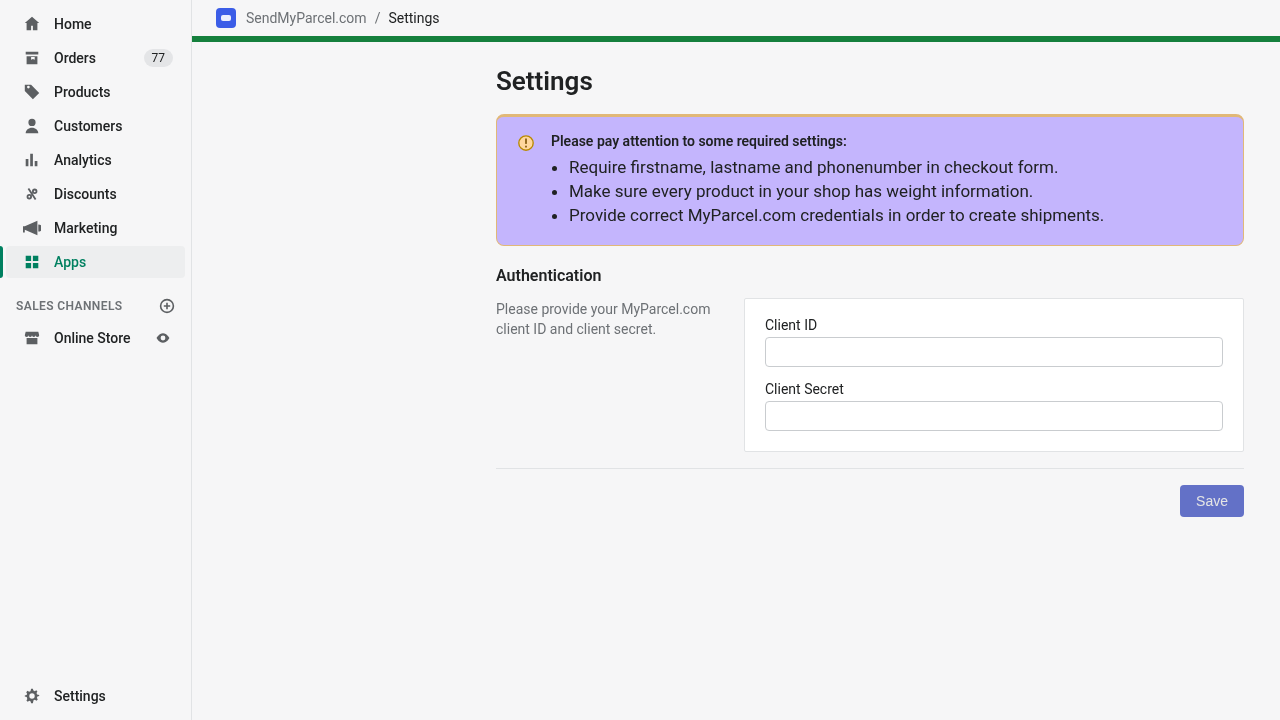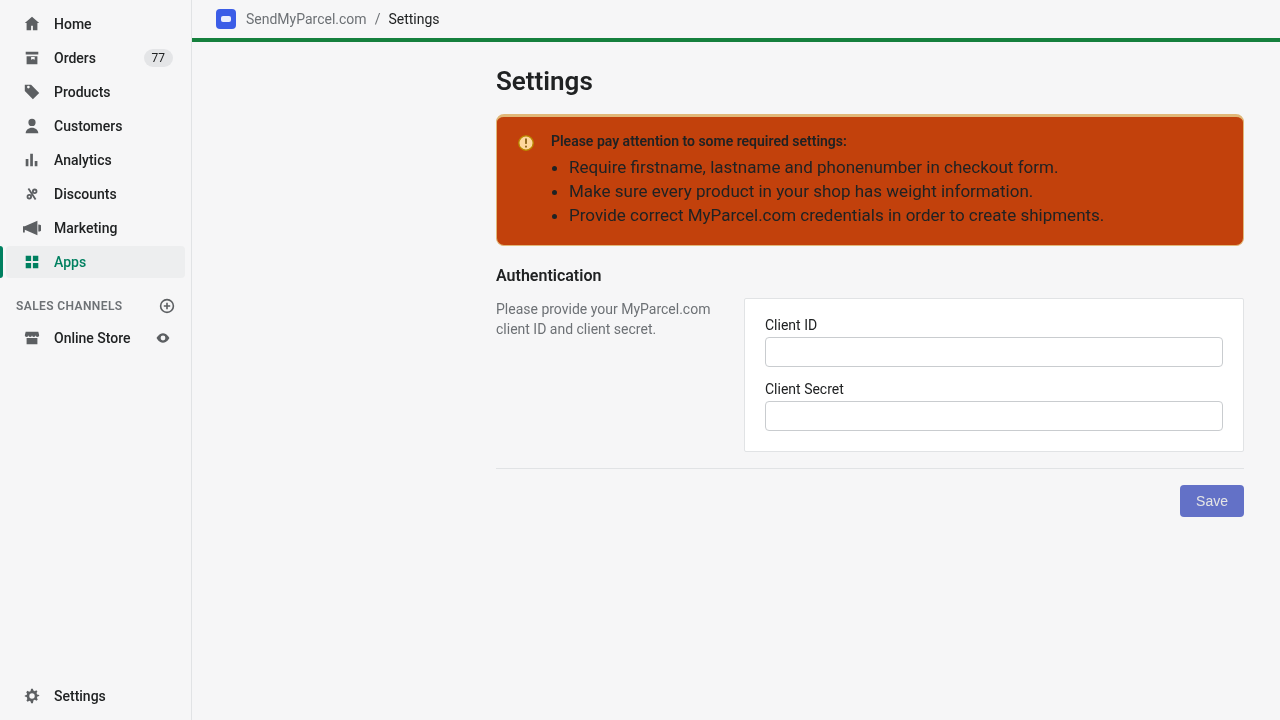--- a/index.html
+++ b/index.html
@@ -111,21 +111,21 @@
       flex: 1;
       display: flex;
       flex-direction: column;
       background: #f6f6f7;
     }
     .topbar {
       height: 42px;
       padding: 0 24px;
       display: flex;
       align-items: center;
-      border-bottom: 4px solid #15803d;
+      border-bottom: 6px solid #15803d;
       gap: 8px;
     }
     .app-logo {
       width: 20px;
       height: 20px;
       border-radius: 4px;
       background: #3b5de7;
       display: flex;
       align-items: center;
       justify-content: center;
@@ -157,21 +157,21 @@
       margin: 0 0 0 280px;
     }
     .page-title {
       font-size: 26px;
       font-weight: 600;
       margin-bottom: 18px;
     }
     .banner {
       border: 1px solid #e1b878;
       border-top: 3px solid #e1b878;
-      background: #c2410c;
+      background: #c4b5fd;
       border-radius: 8px;
       padding: 16px 20px;
       display: flex;
       gap: 16px;
       margin-bottom: 20px;
     }
     .banner-icon {
       width: 18px;
       height: 18px;
       flex-shrink: 0;

